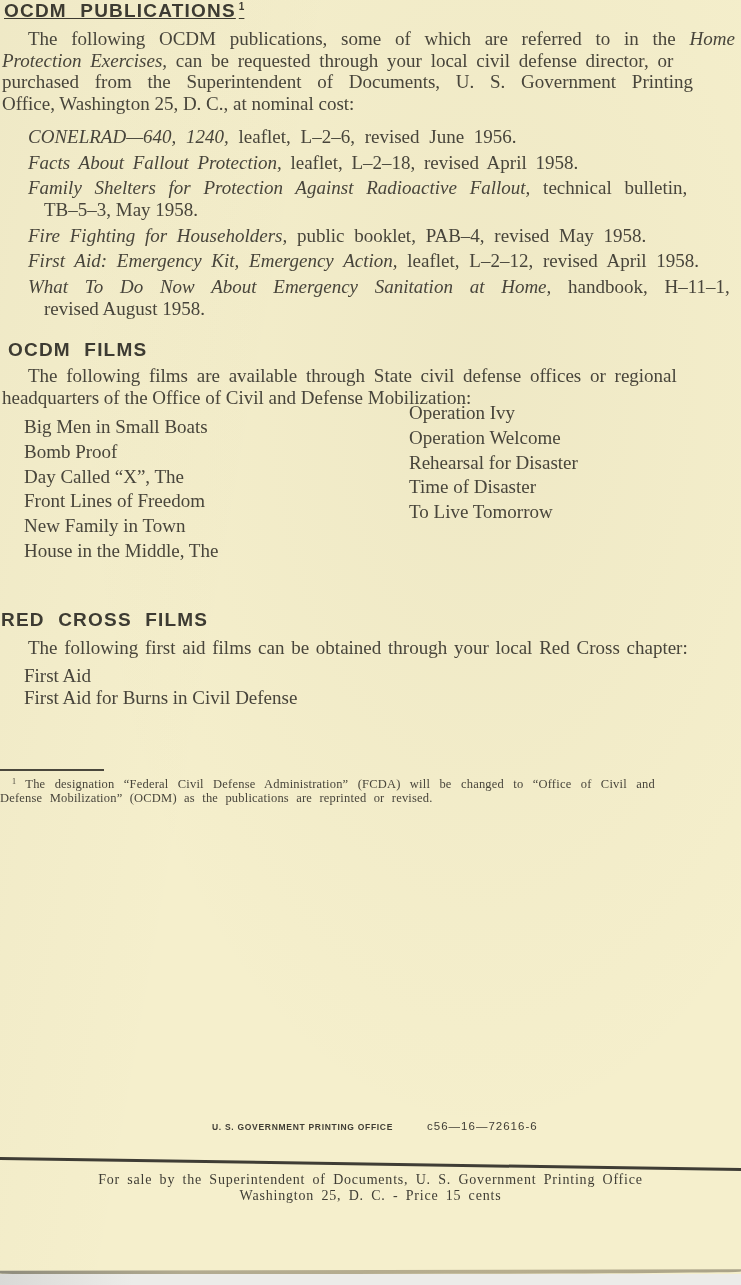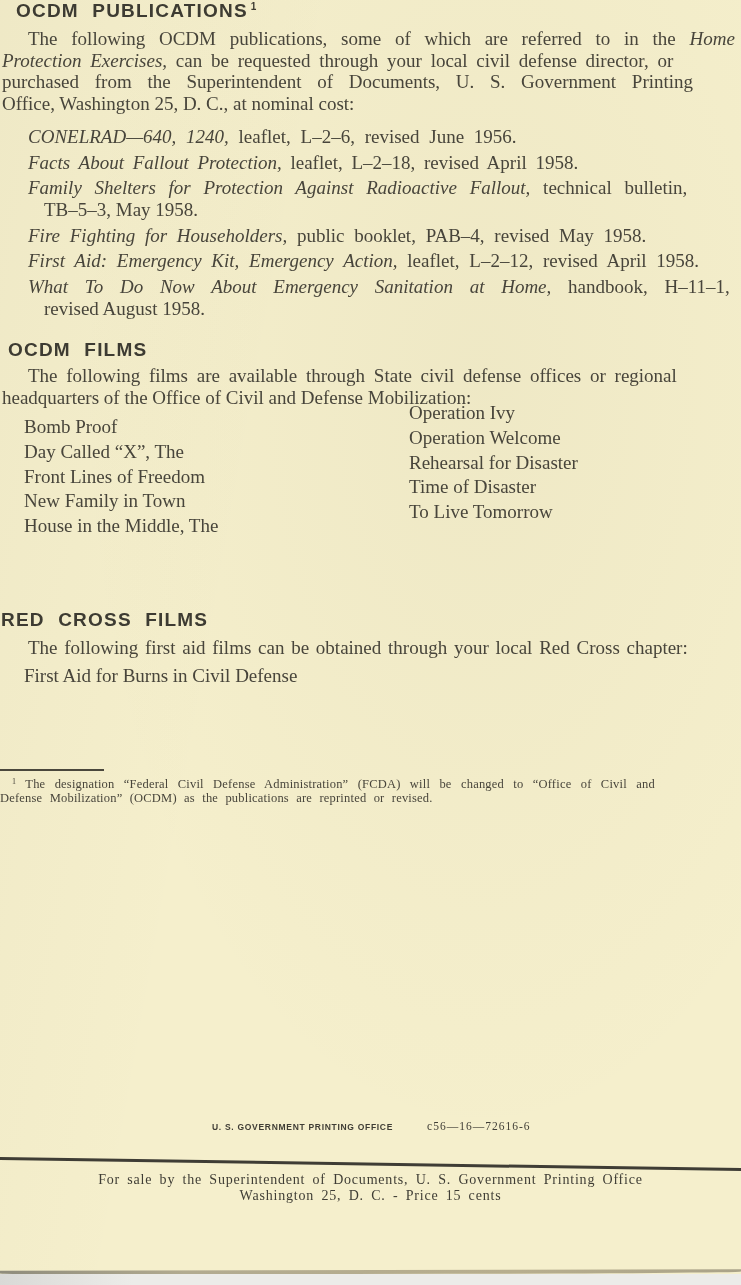--- a/index.html
+++ b/index.html
@@ -39,21 +39,21 @@
   .films-col{font-size:19px;line-height:24.8px;}
   .red-items{font-size:19px;line-height:22px;}
   .fn-rule{left:0;top:769px;width:104px;height:1.5px;background:var(--rule-ink,#4a473c);}
   .footnote{font-size:12.5px;line-height:14px;word-spacing:6px;letter-spacing:0.2px;}
   .footnote sup{font-size:8px;vertical-align:4px;}
   .gpo{
     font-family:"Liberation Sans",sans-serif;font-weight:bold;
     font-size:8.5px;letter-spacing:0.7px;color:var(--footer-ink,#3f3d35);
   }
   .gpo-num{
-    font-family:Liberation Serif, serif;font-weight:normal;
+    font-family:Liberation Sans, sans-serif;font-weight:normal;
     font-size:11.5px;letter-spacing:1px;margin-left:34px;
   }
   .footer-rule{
     left:-4px;top:1157px;width:758px;height:2.5px;
     background:var(--footer-ink,#3f3d35);
     transform:rotate(0.85deg);transform-origin:left top;
   }
   .sale{
     left:0;width:741px;text-align:center;
     font-size:14px;letter-spacing:0.8px;word-spacing:3px;
@@ -68,21 +68,21 @@
   .scanner-strip{
     left:0;top:1274px;width:741px;height:11px;
     background:linear-gradient(to right,#d9d9d6,var(--scanner-bg,#ecece9) 18%,var(--scanner-bg,#ecece9));
   }
 </style>
 </head>
 <body>
 
 <div class="page">
 
-  <div class="abs h line" style="left:16px;top:0px;">
+  <div class="abs h line" style="left:4px;top:0px;text-decoration:underline;">
     <span>OCDM PUBLICATIONS</span><sup>1</sup>
   </div>
 
   <div class="abs body" style="left:2px;top:28px;width:760px;">
     <div class="line ind j9"><span>The following OCDM publications, some of which are referred to in the </span><span class="it">Home</span></div>
     <div class="line j4"><span class="it">Protection Exercises,</span><span> can be requested through your local civil defense director, or</span></div>
     <div class="line j11"><span>purchased from the Superintendent of Documents, U. S. Government Printing</span></div>
     <div class="line"><span>Office, Washington 25, D. C., at nominal cost:</span></div>
   </div>
 
@@ -112,20 +112,21 @@
   <div class="abs h line" style="left:8px;top:339px;">
     <span>OCDM FILMS</span>
   </div>
 
   <div class="abs body" style="left:2px;top:365px;width:760px;line-height:22px;">
     <div class="line ind j4"><span>The following films are available through State civil defense offices or regional</span></div>
     <div class="line"><span>headquarters of the Office of Civil and Defense Mobilization:</span></div>
   </div>
 
   <div class="abs films-col" style="left:24px;top:415px;">
+    <div class="line">Big Men in Small Boats</div>
     <div class="line">Bomb Proof</div>
     <div class="line">Day Called “X”, The</div>
     <div class="line">Front Lines of Freedom</div>
     <div class="line">New Family in Town</div>
     <div class="line">House in the Middle, The</div>
   </div>
 
   <div class="abs films-col" style="left:409px;top:401px;">
     <div class="line">Operation Ivy</div>
     <div class="line">Operation Welcome</div>
@@ -136,20 +137,21 @@
 
   <div class="abs h line" style="left:1px;top:609px;">
     <span>RED CROSS FILMS</span>
   </div>
 
   <div class="abs body line ind j2" style="left:2px;top:637px;width:760px;">
     <span>The following first aid films can be obtained through your local Red Cross chapter:</span>
   </div>
 
   <div class="abs red-items" style="left:24px;top:665px;">
+    <div class="line">First Aid</div>
     <div class="line">First Aid for Burns in Civil Defense</div>
   </div>
 
   <div class="abs fn-rule"></div>
   <div class="abs footnote" style="left:0;top:775px;width:760px;">
     <div class="line" style="padding-left:12px;"><sup>1</sup> <span>The designation “Federal Civil Defense Administration” (FCDA) will be changed to “Office of Civil and</span></div>
     <div class="line" style="word-spacing:4px;"><span>Defense Mobilization” (OCDM) as the publications are reprinted or revised.</span></div>
   </div>
 
   <div class="abs gpo line" style="left:212px;top:1120px;">

